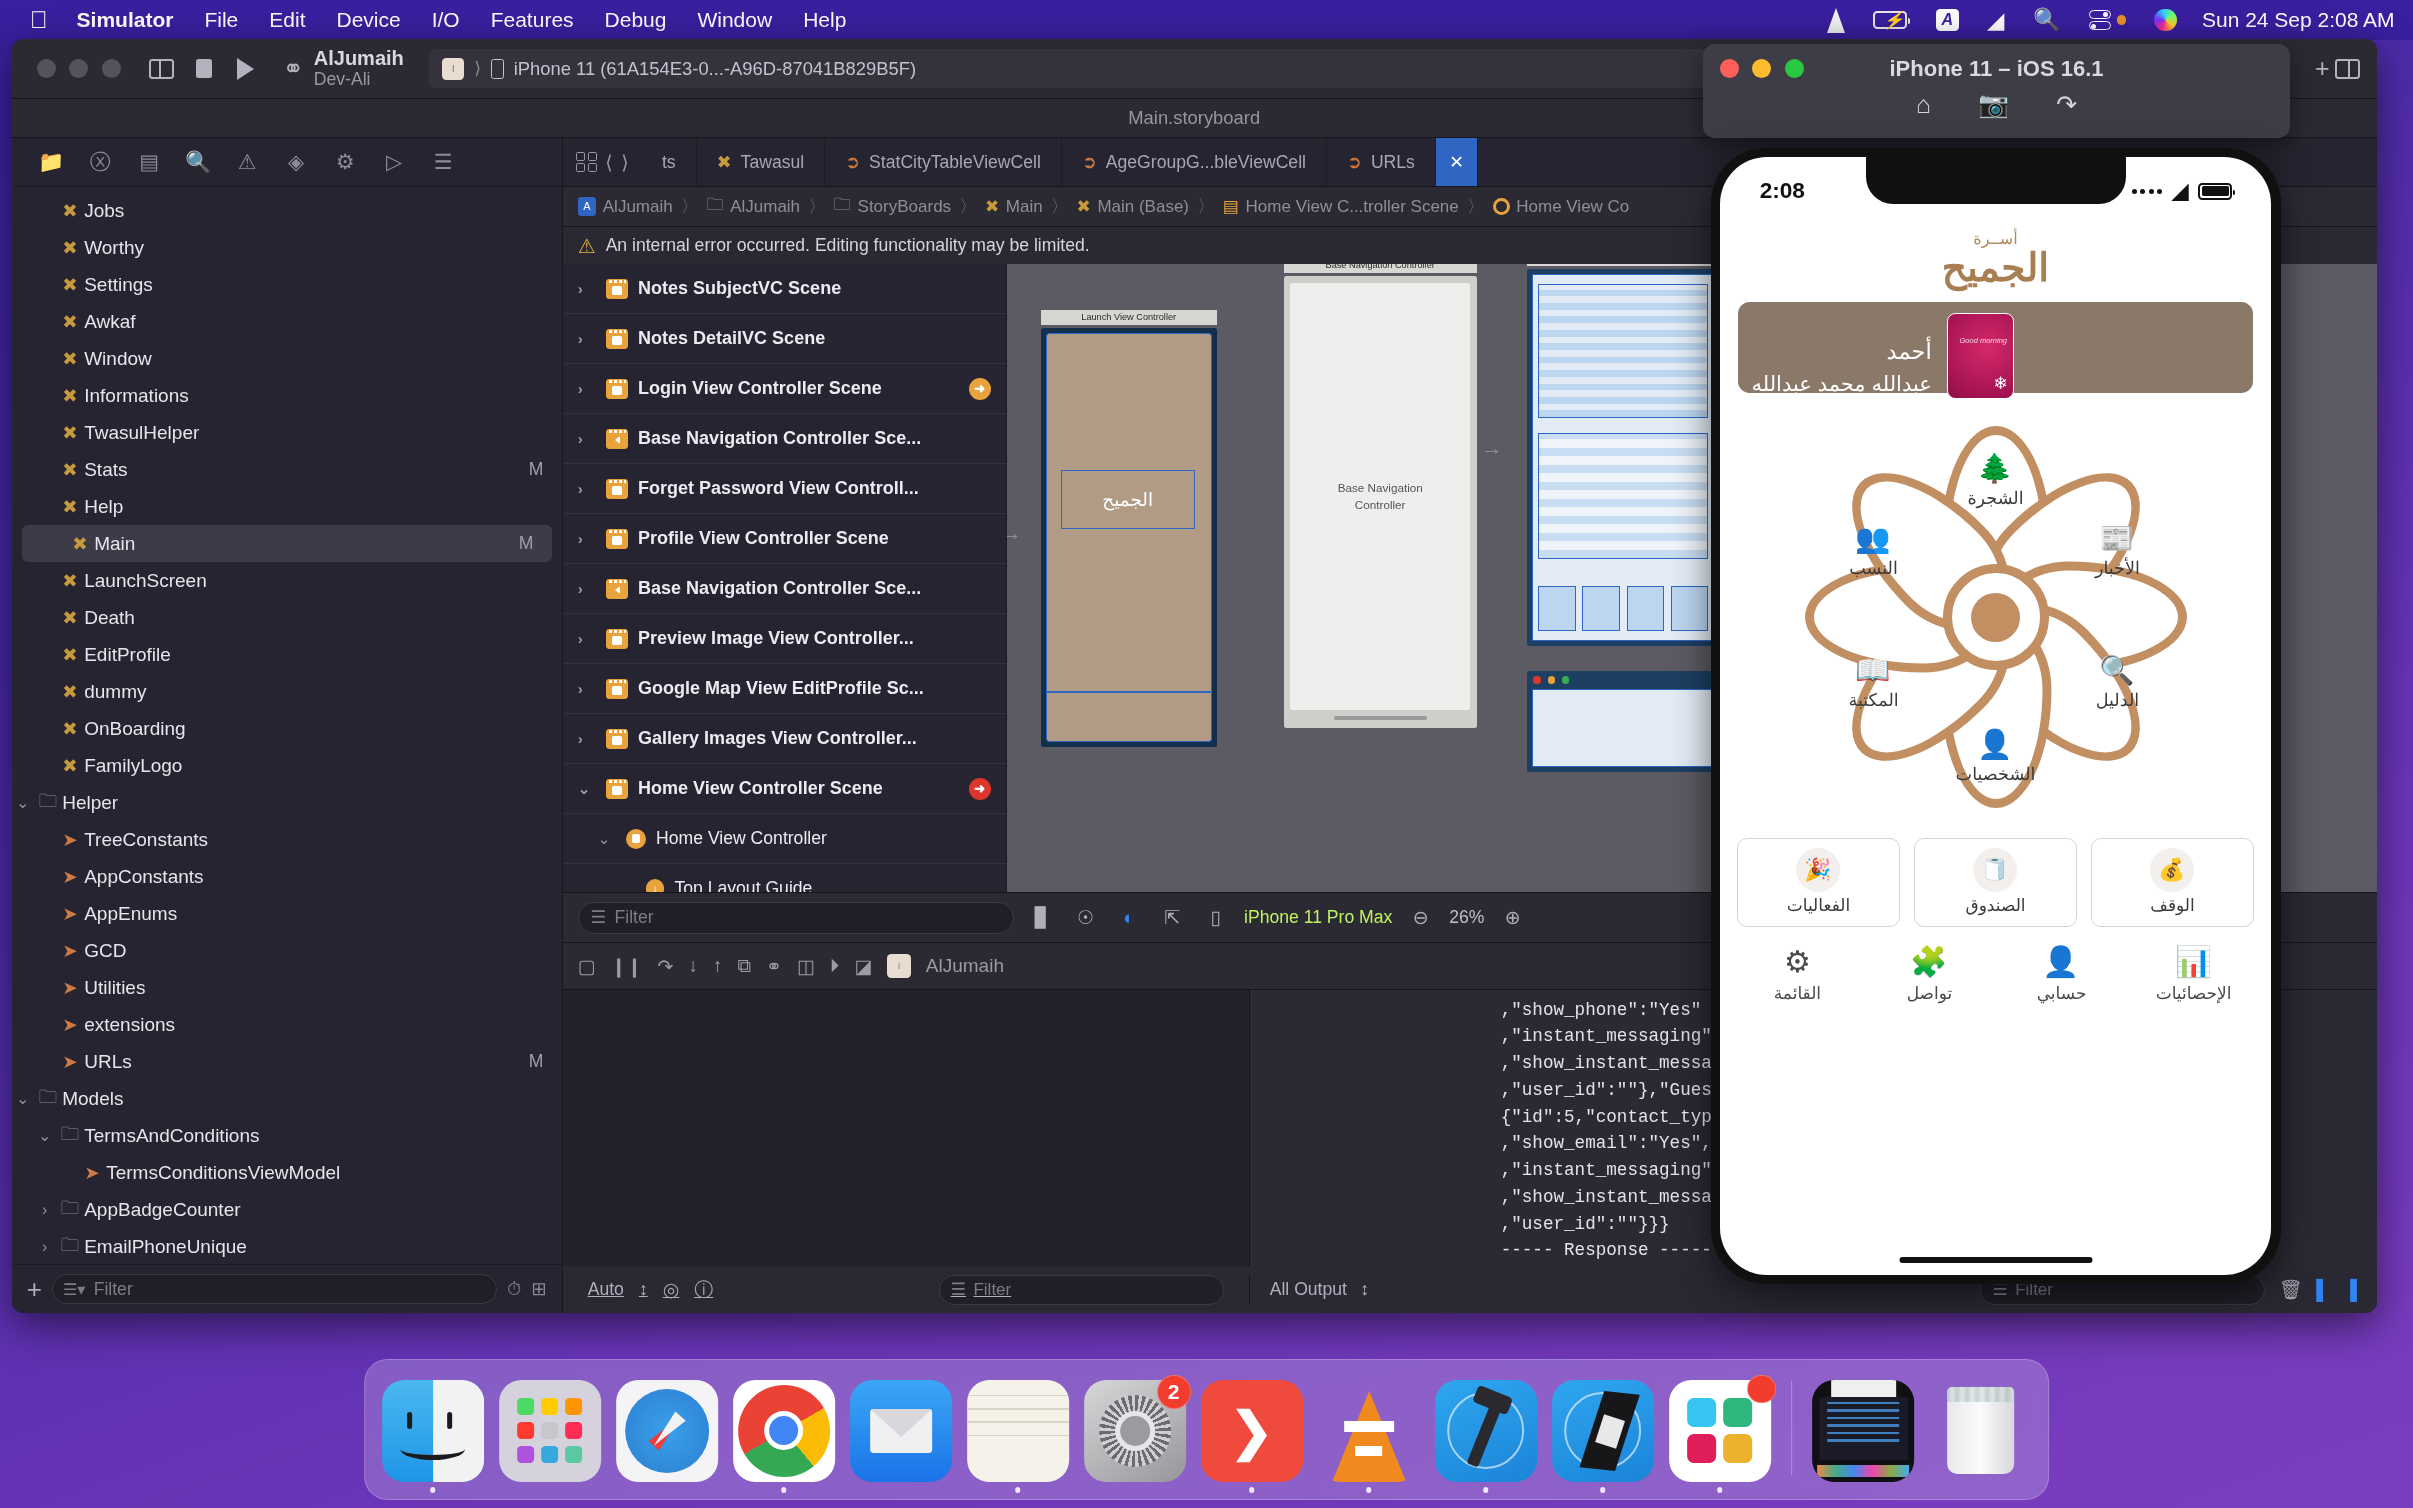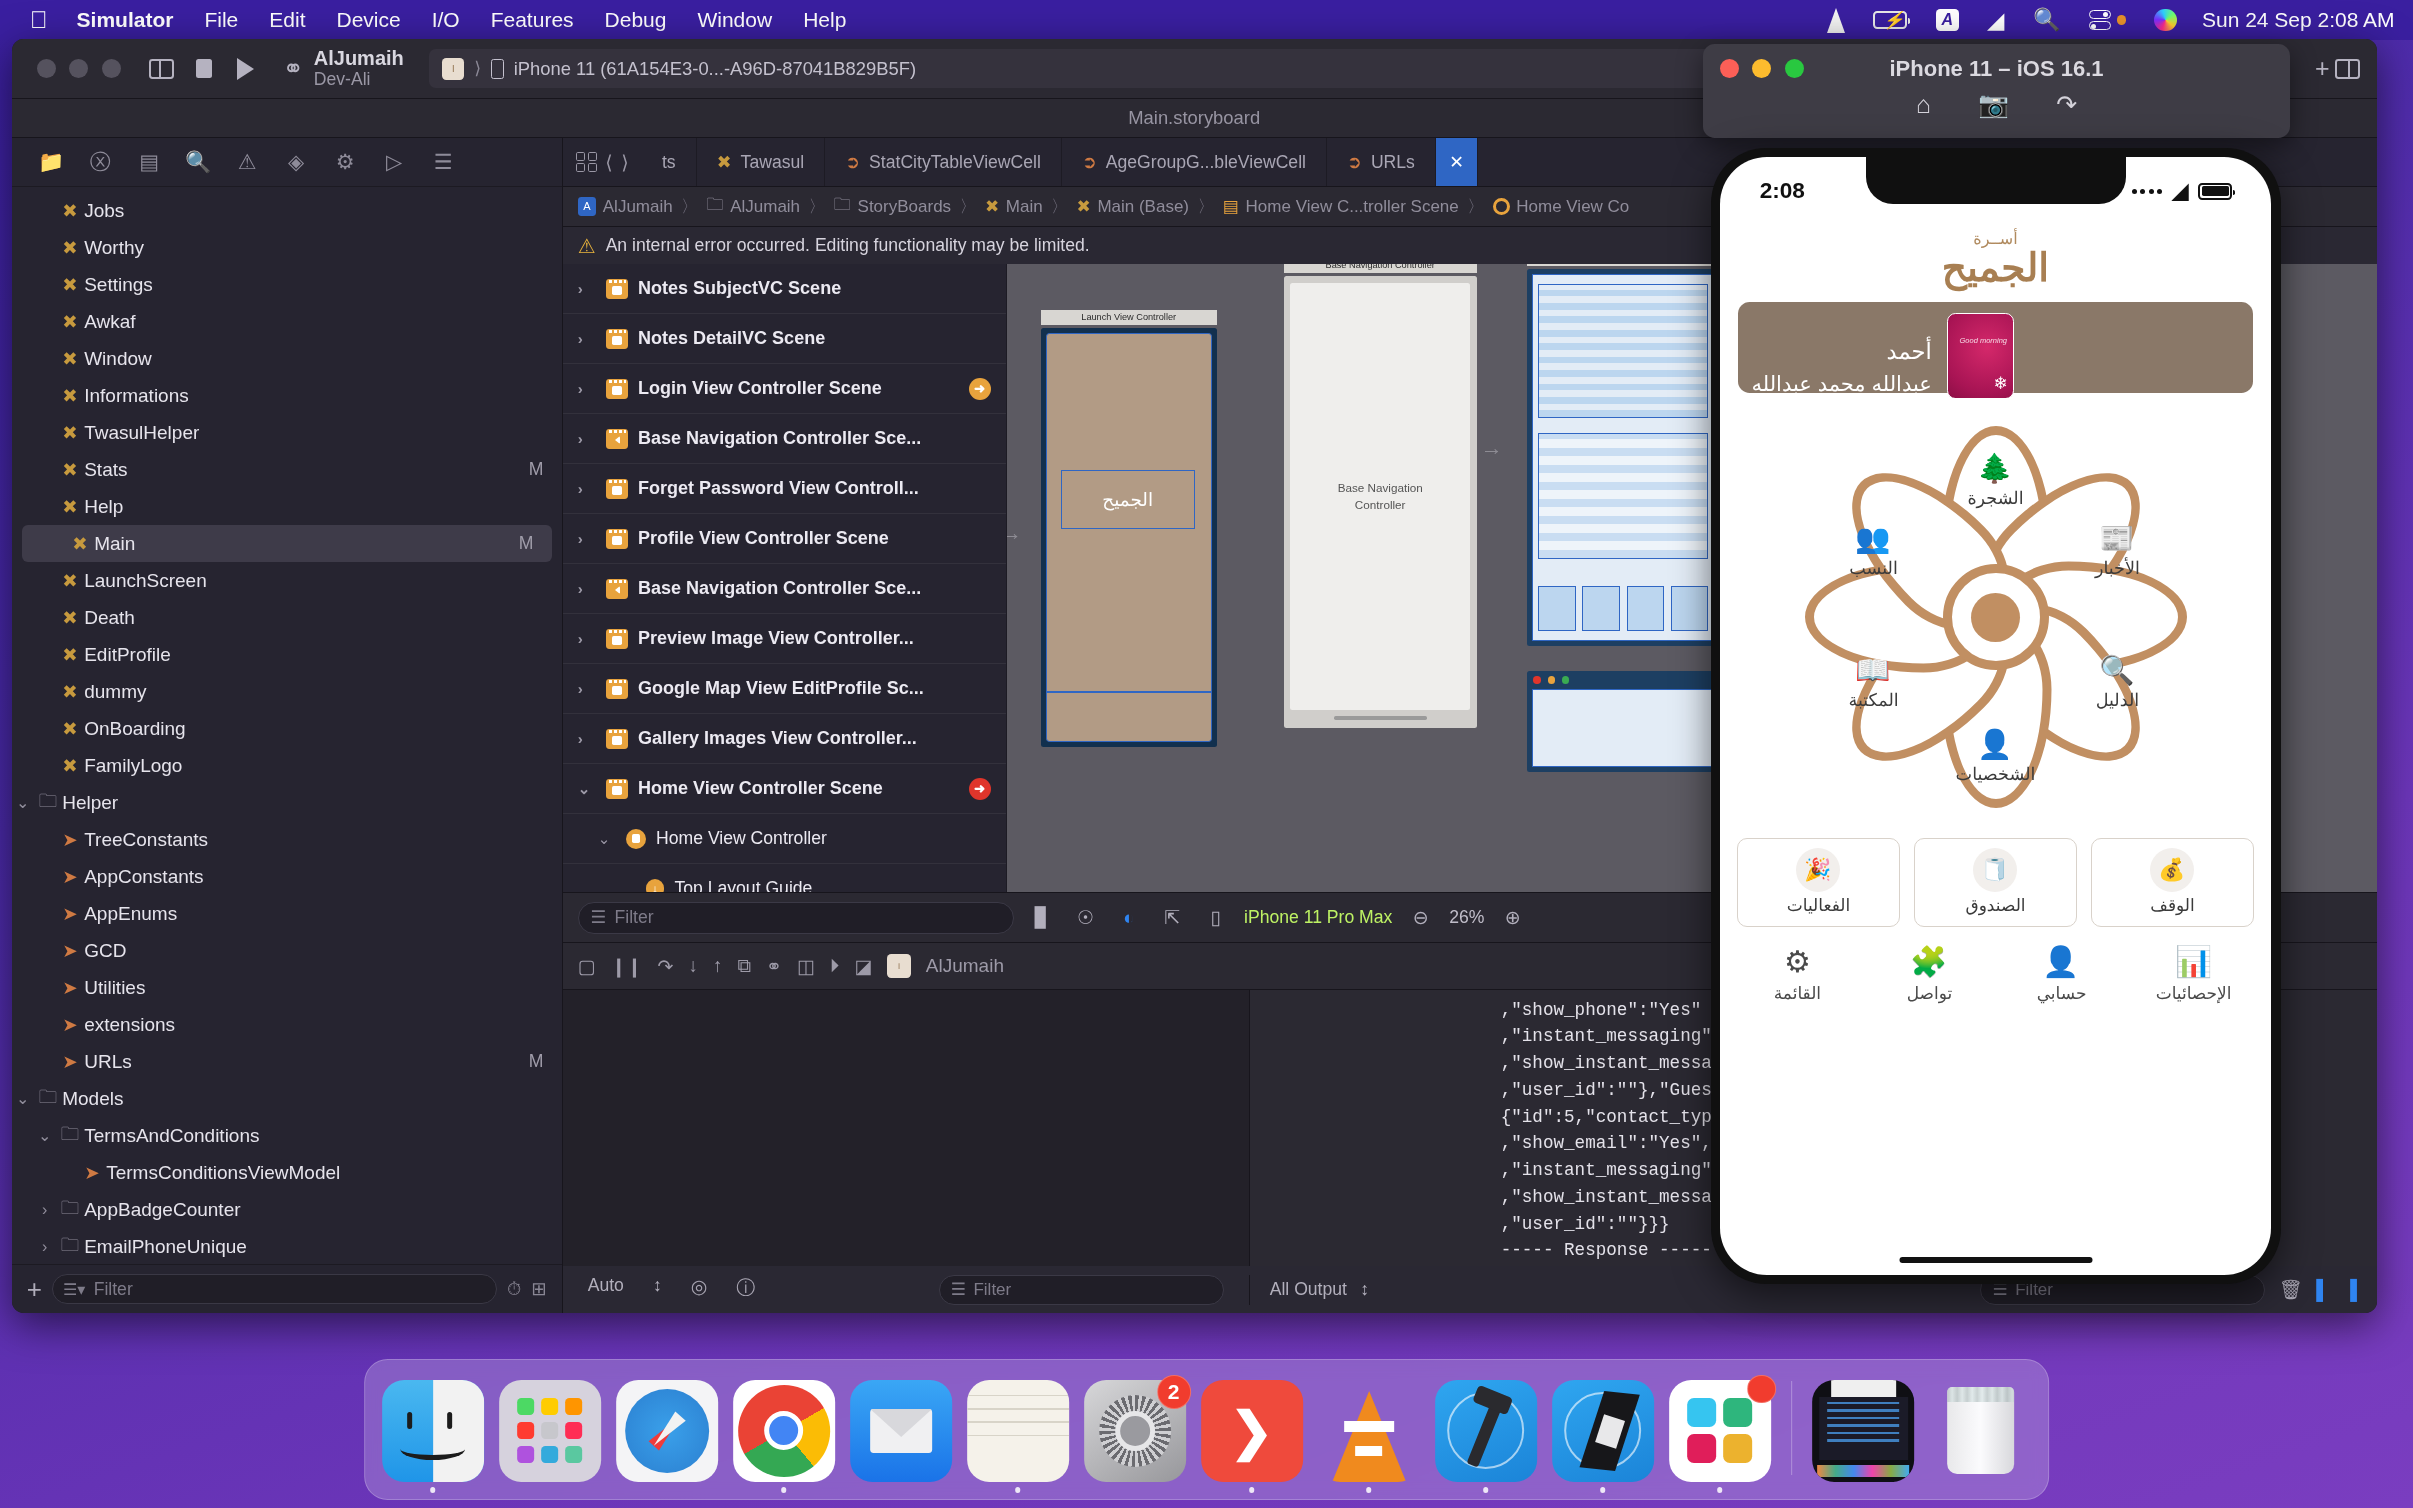--- a/index.html
+++ b/index.html
@@ -248,21 +248,21 @@
   .dbg-appicon { width:23.5px;height:23.5px;border-radius:4.2px;background:#e8ddd0;display:flex;align-items:center;justify-content:center;font-size:7.5px;color:#8a6a45;}
 
   .bottom-panes { height: 277px; display: flex; border-top: 0.8px solid #17151c; }
   .var-pane { width: 687px; background: #232129; border-right: 0.8px solid #17151c; }
   .console-pane { flex: 1; background: #2b2932; overflow: hidden; position: relative; }
   .console-text {
     color: #e4e2ea; font-family: "Liberation Mono", monospace; font-size: 17.6px; line-height: 1.52;
     padding: 6.7px 0 0 251px; white-space: pre;
   }
   .pane-footer { height: 47px; display: flex; align-items: center; }
-  .pf-left { width: 687px; display:flex; align-items:flex-start; gap: 29px; padding: 0 25px; color:#b2afbc; font-size:17.6px; border-right:0.8px solid #17151c;}
+  .pf-left { width: 687px; display:flex; align-items:center; gap: 15px; padding: 0 25px; color:#b2afbc; font-size:17.6px; border-right:0.8px solid #17151c;text-decoration:underline;}
   .pf-right { flex:1; display:flex; align-items:center; gap: 13.4px; padding: 0 20px; color:#b2afbc; font-size:17.6px;}
   .pf-filterbox {
     width: 285px; height: 30px; background: #201e27; border:0.8px solid #3b3946; border-radius:15px;
     display:flex; align-items:center; gap:7.5px; padding: 0 11px; color:#7e7b89; font-size:17px;
   }
   .pf-spacer { flex: 1; }
   .pf-ico { color: #a7a4b1; font-size: 19px; }
   .pf-blue { color: #2f84f0; font-size: 19px; }
 
   

